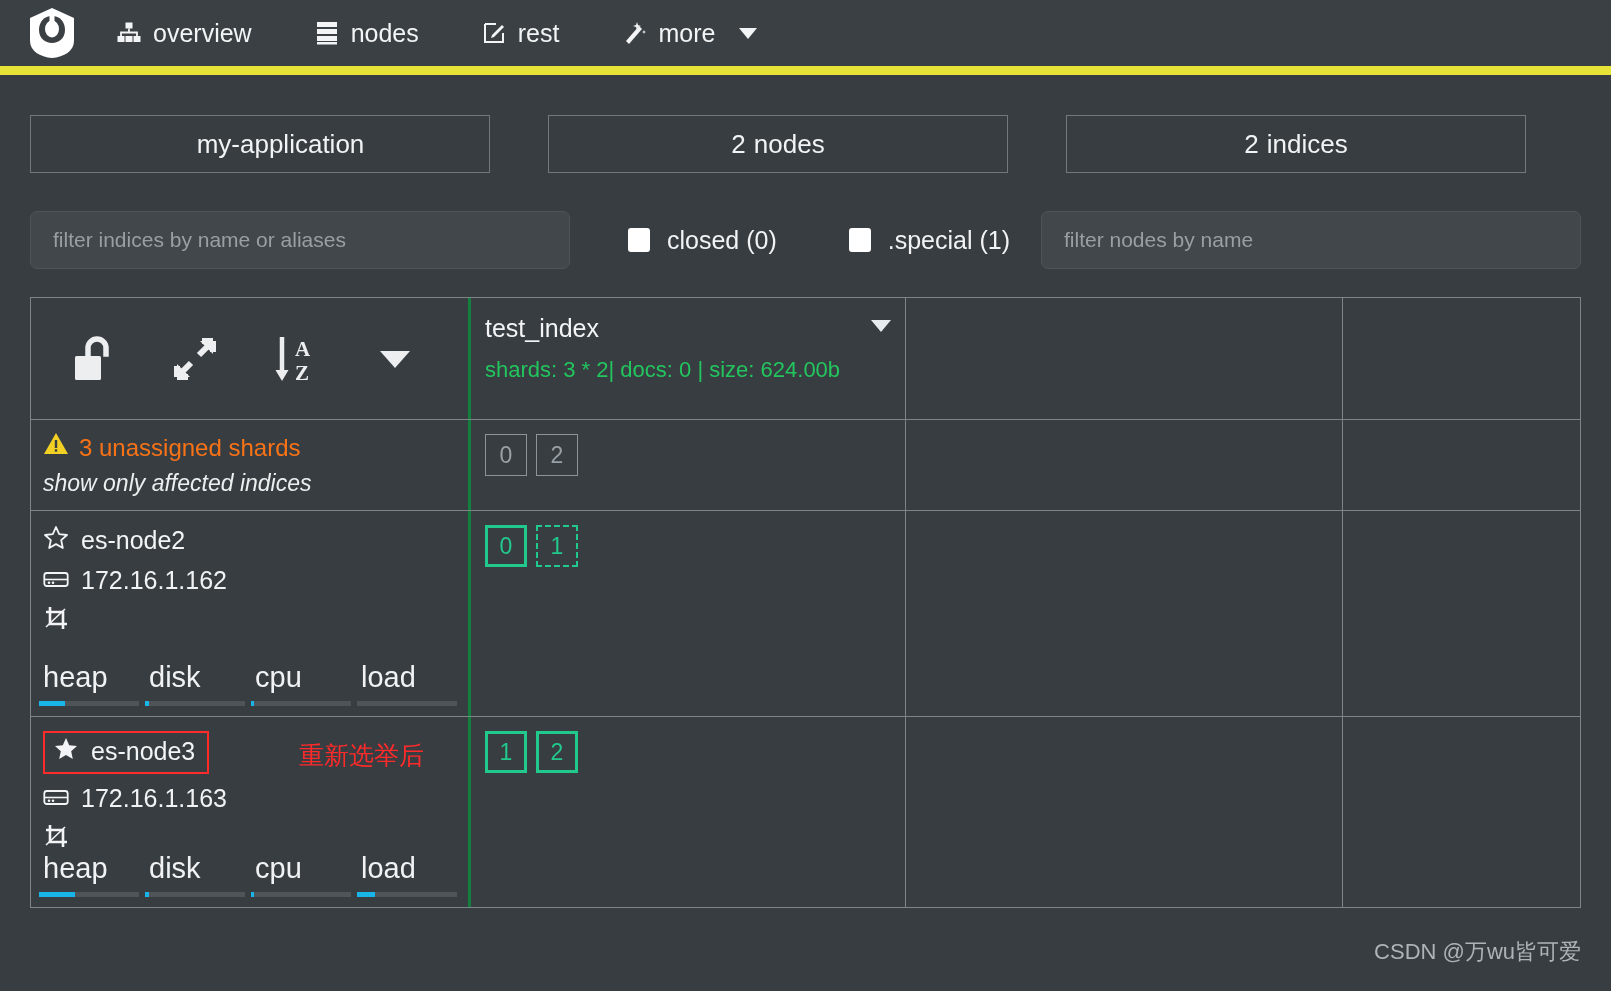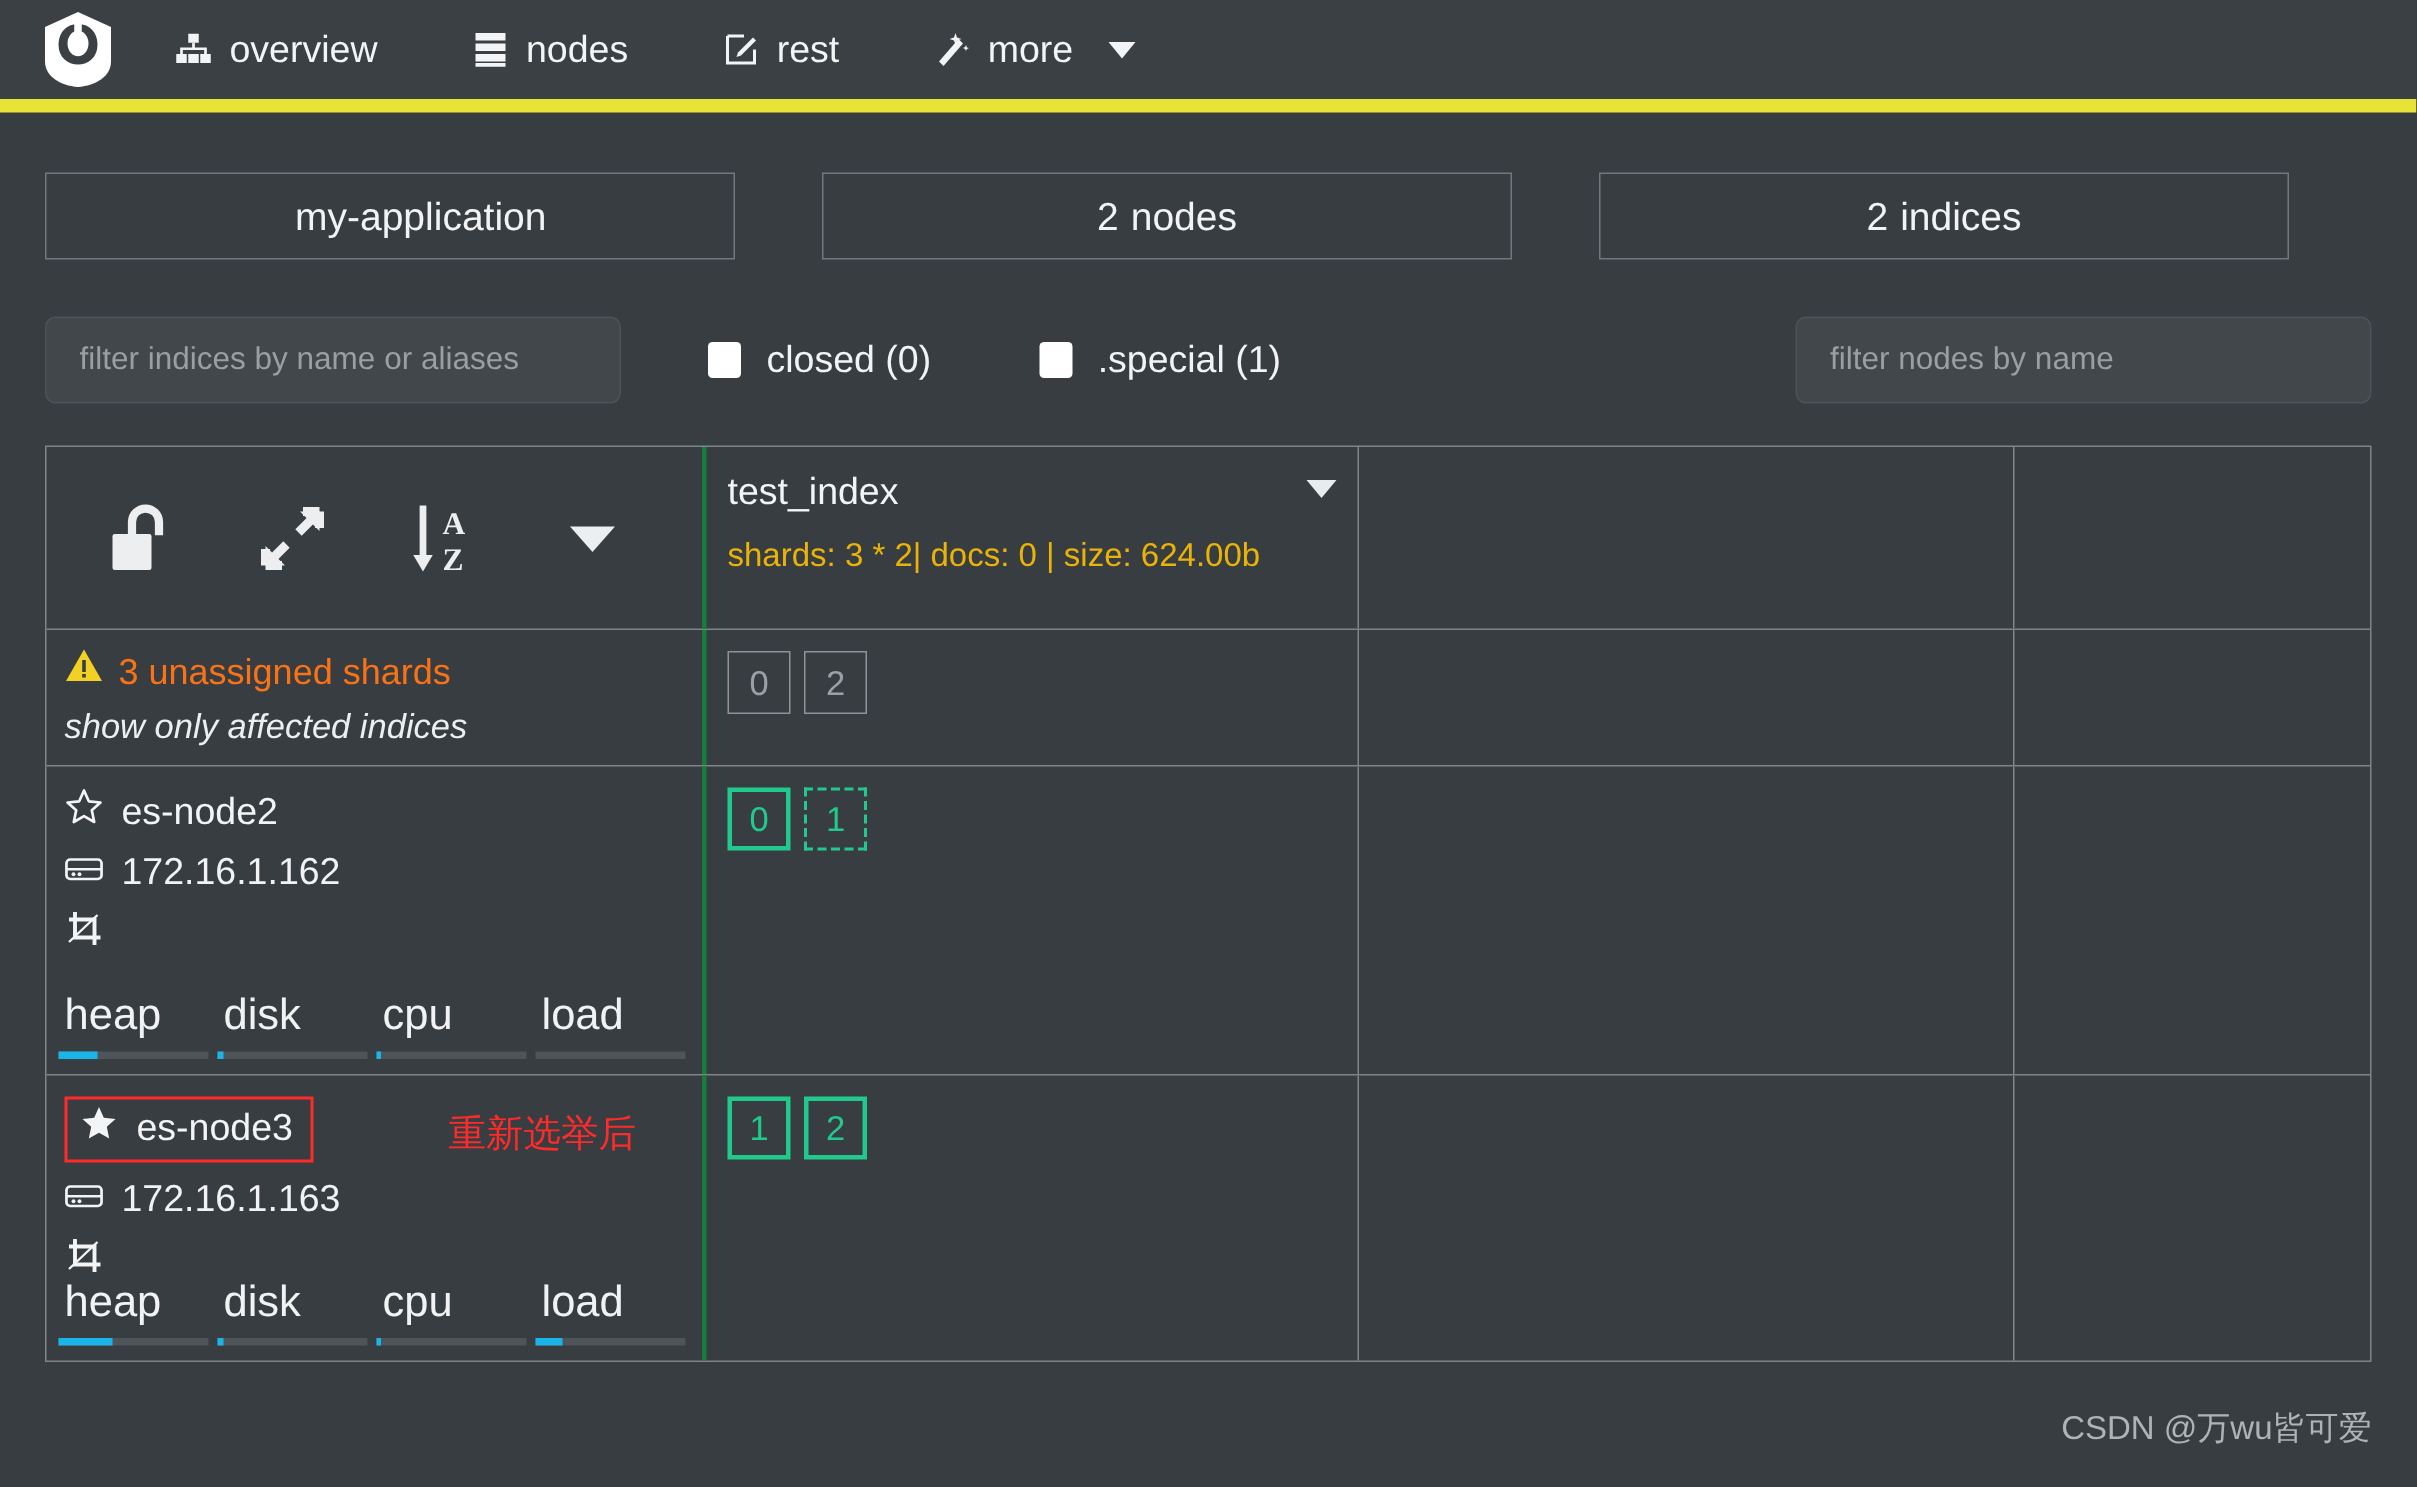--- a/index.html
+++ b/index.html
@@ -89,21 +89,21 @@
   .summary-box .num { margin-right: 8px; }
 
   
   .filter-row {
     display: flex;
     align-items: center;
     padding: 38px 30px 0 30px;
     box-sizing: border-box;
   }
   .filter-input {
-    width: 384px;
+    width: 540px;
     height: 58px;
     background: #42474b;
     border: 1px solid #4d5358;
     border-radius: 7px;
     box-sizing: border-box;
     padding: 0 22px;
     font-size: 21px;
     color: #d6d9db;
     font-family: "Liberation Sans", sans-serif;
     outline: none;
@@ -171,21 +171,21 @@
     position: relative;
     height: 100%;
     box-sizing: border-box;
   }
   .idx-name {
     font-size: 25px;
     color: #f2f4f5;
     margin-bottom: 14px;
     cursor: pointer;
   }
-  .idx-meta { font-size: 22px; color: #eab308; }
+  .idx-meta { font-size: 22px; color: #22c55e; }
   .idx-caret {
     position: absolute;
     top: 22px;
     right: 14px;
     width: 0; height: 0;
     border-left: 10px solid transparent;
     border-right: 10px solid transparent;
     border-top: 12px solid #e9ecee;
     cursor: pointer;
   }

